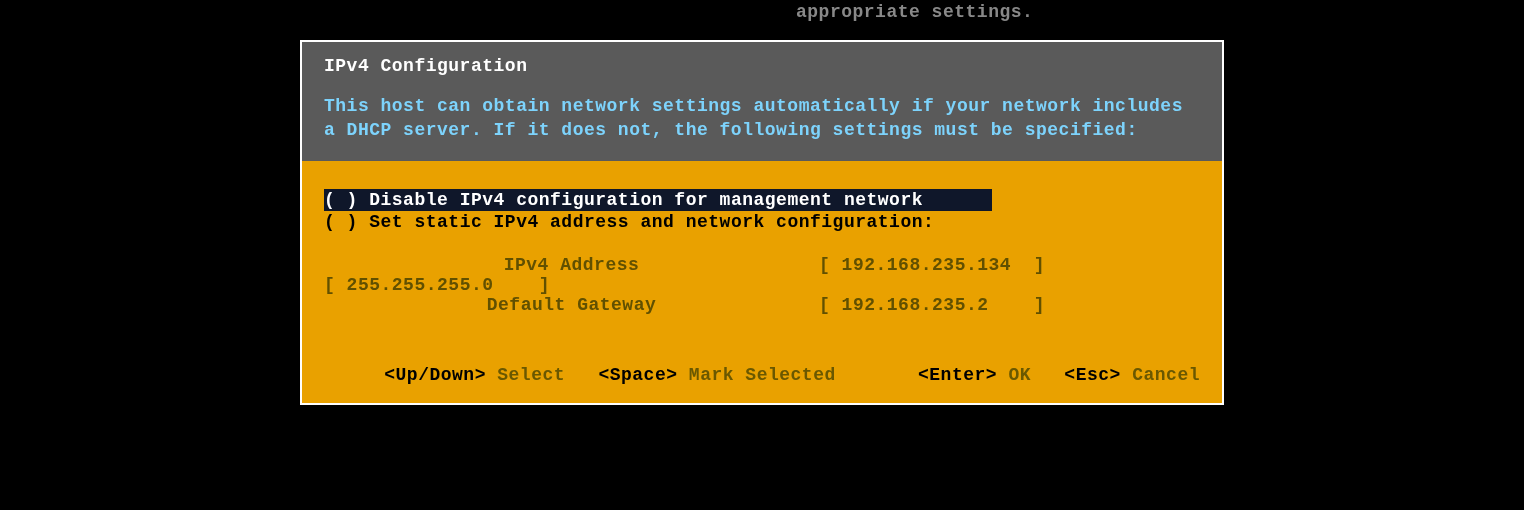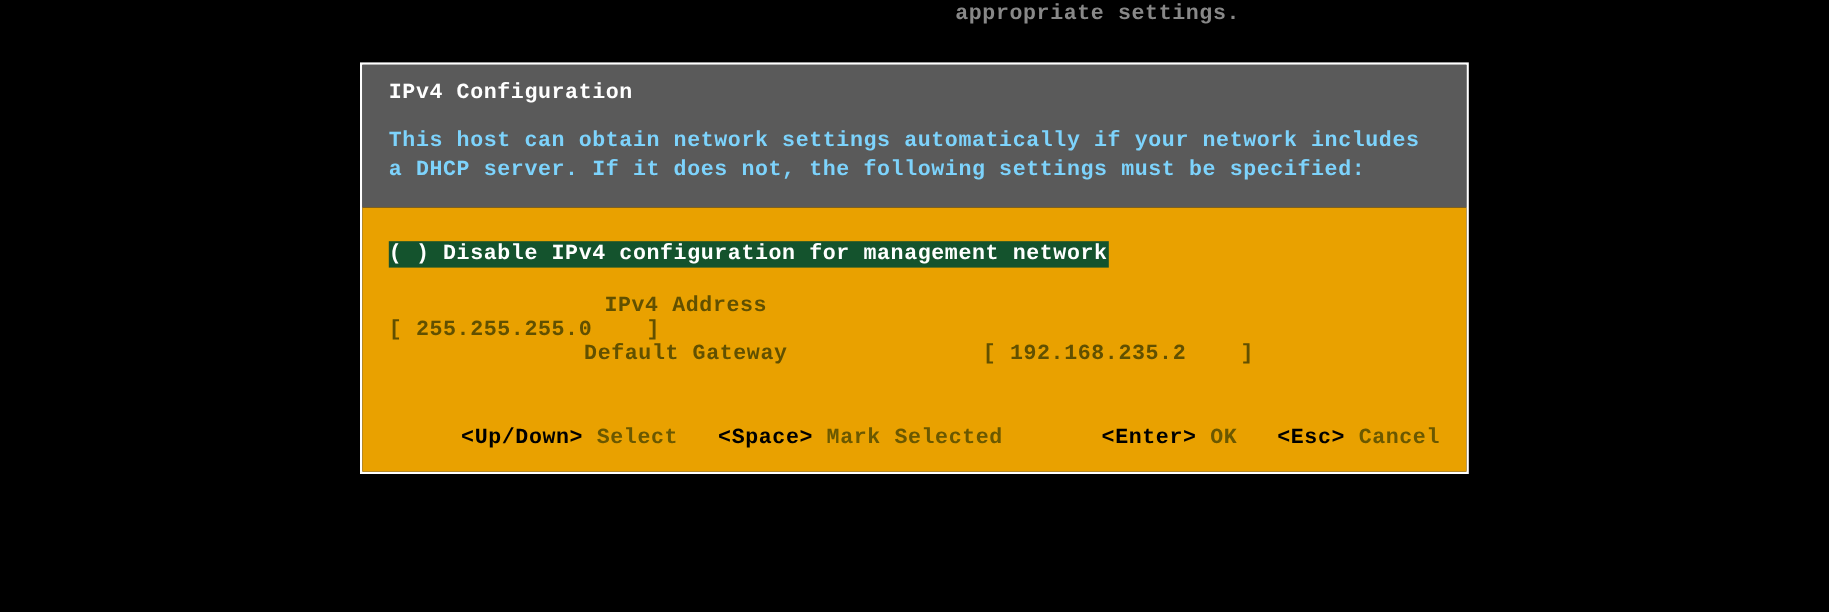--- a/index.html
+++ b/index.html
@@ -21,21 +21,21 @@
     .bg-text {
       position: absolute;
       top: 2px;
       left: 796px;
       color: #888;
       white-space: pre;
     }
     .dialog {
       position: absolute;
       left: 300px;
-      top: 52px;
+      top: 40px;
       width: 924px;
       border: 2px solid #fff;
     }
     .header {
       background: #5a5a5a;
       padding: 14px 22px 18px 22px;
     }
     .title {
       color: #fff;
       margin-bottom: 18px;
@@ -50,24 +50,24 @@
     }
     .options {
       margin-bottom: 22px;
     }
     .option {
       color: #000;
       padding: 1px 4px 1px 0;
       white-space: pre;
     }
     .option.selected {
-      background: #14532d;
+      background: #0f172a;
       color: #fff;
       display: inline-block;
-      width: 600px;
+      width: 668px;
     }
     .fields {
       margin-bottom: 50px;
     }
     .field-row {
       display: flex;
       color: #615000;
       text-align: center;
     }
     .field-label {
@@ -100,24 +100,26 @@
 <div class="bg-text">appropriate settings.</div>
 
 <div class="dialog">
   <div class="header">
     <div class="title">IPv4 Configuration</div>
     <div class="description">This host can obtain network settings automatically if your network includes a DHCP server. If it does not, the following settings must be specified:</div>
   </div>
   <div class="body">
     <div class="options">
       <div><span class="option selected"><span>( )</span> <span>Disable IPv4 configuration for management network</span></span></div>
+      <div class="option"><span>( )</span> <span>Set static IPv4 address and network configuration:</span></div>
     </div>
     <div class="fields">
       <div class="field-row">
         <span class="field-label">IPv4 Address</span>
+        <span class="field-value">[ <span>192.168.235.134</span>  ]</span>
       </div>
       <div class="field-row">
         <span class="field-value">[ <span>255.255.255.0</span>    ]</span>
       </div>
       <div class="field-row">
         <span class="field-label">Default Gateway</span>
         <span class="field-value">[ <span>192.168.235.2</span>    ]</span>
       </div>
     </div>
     <div class="footer">

